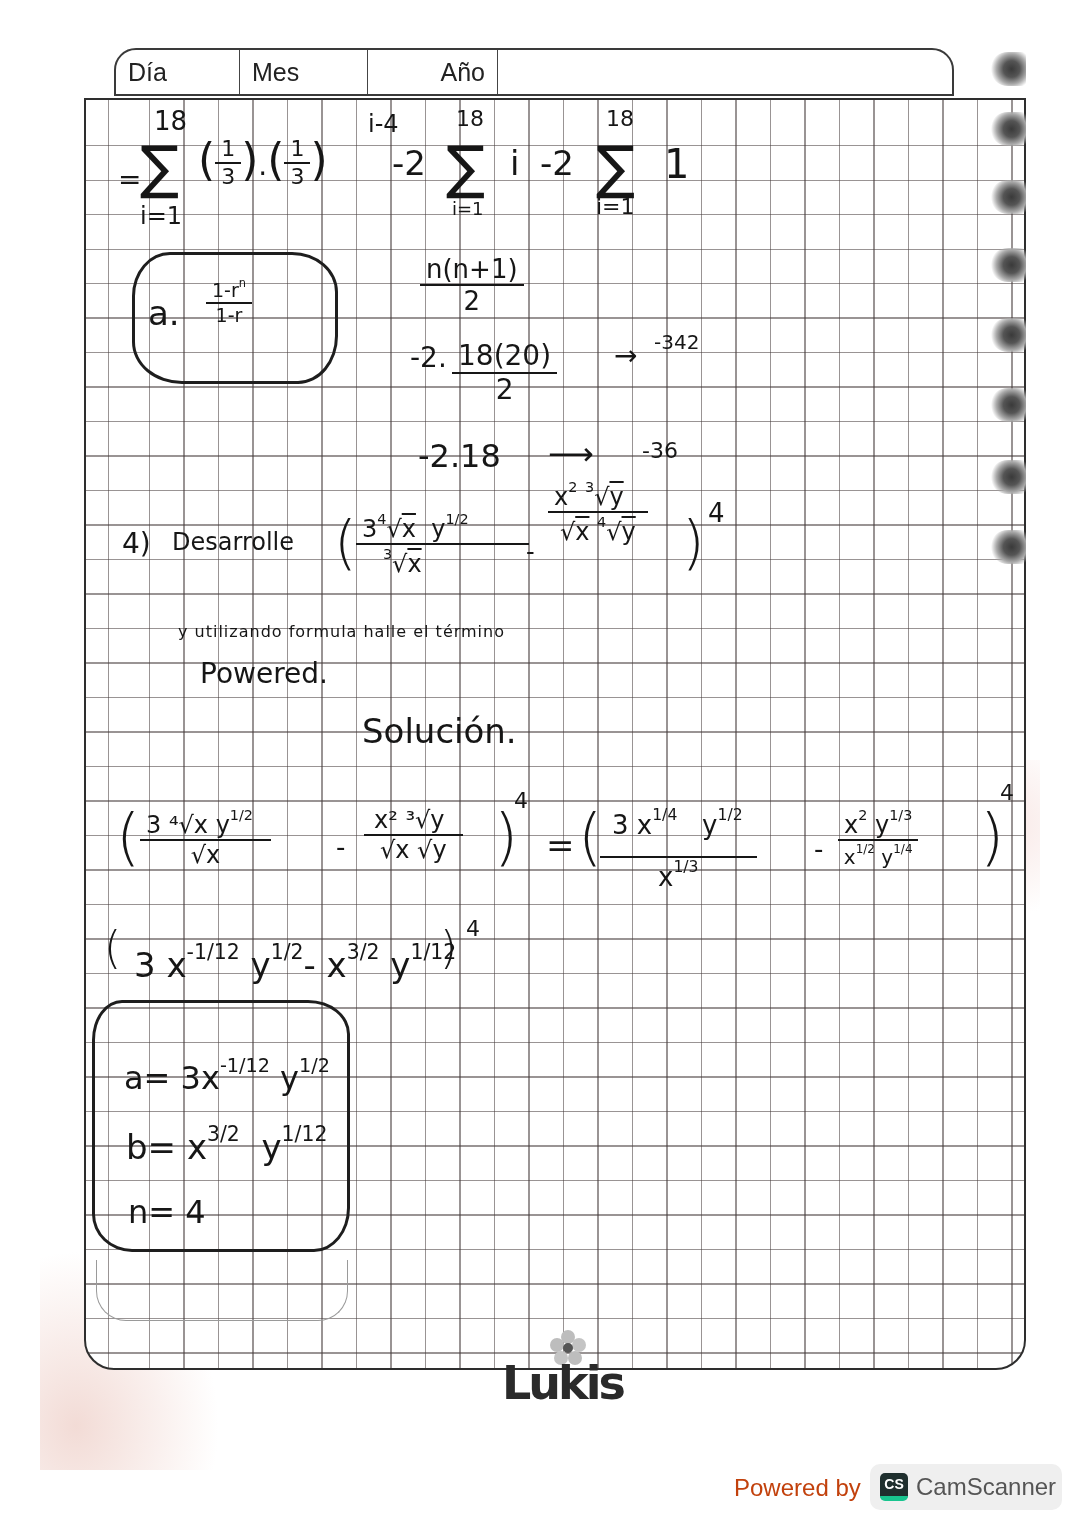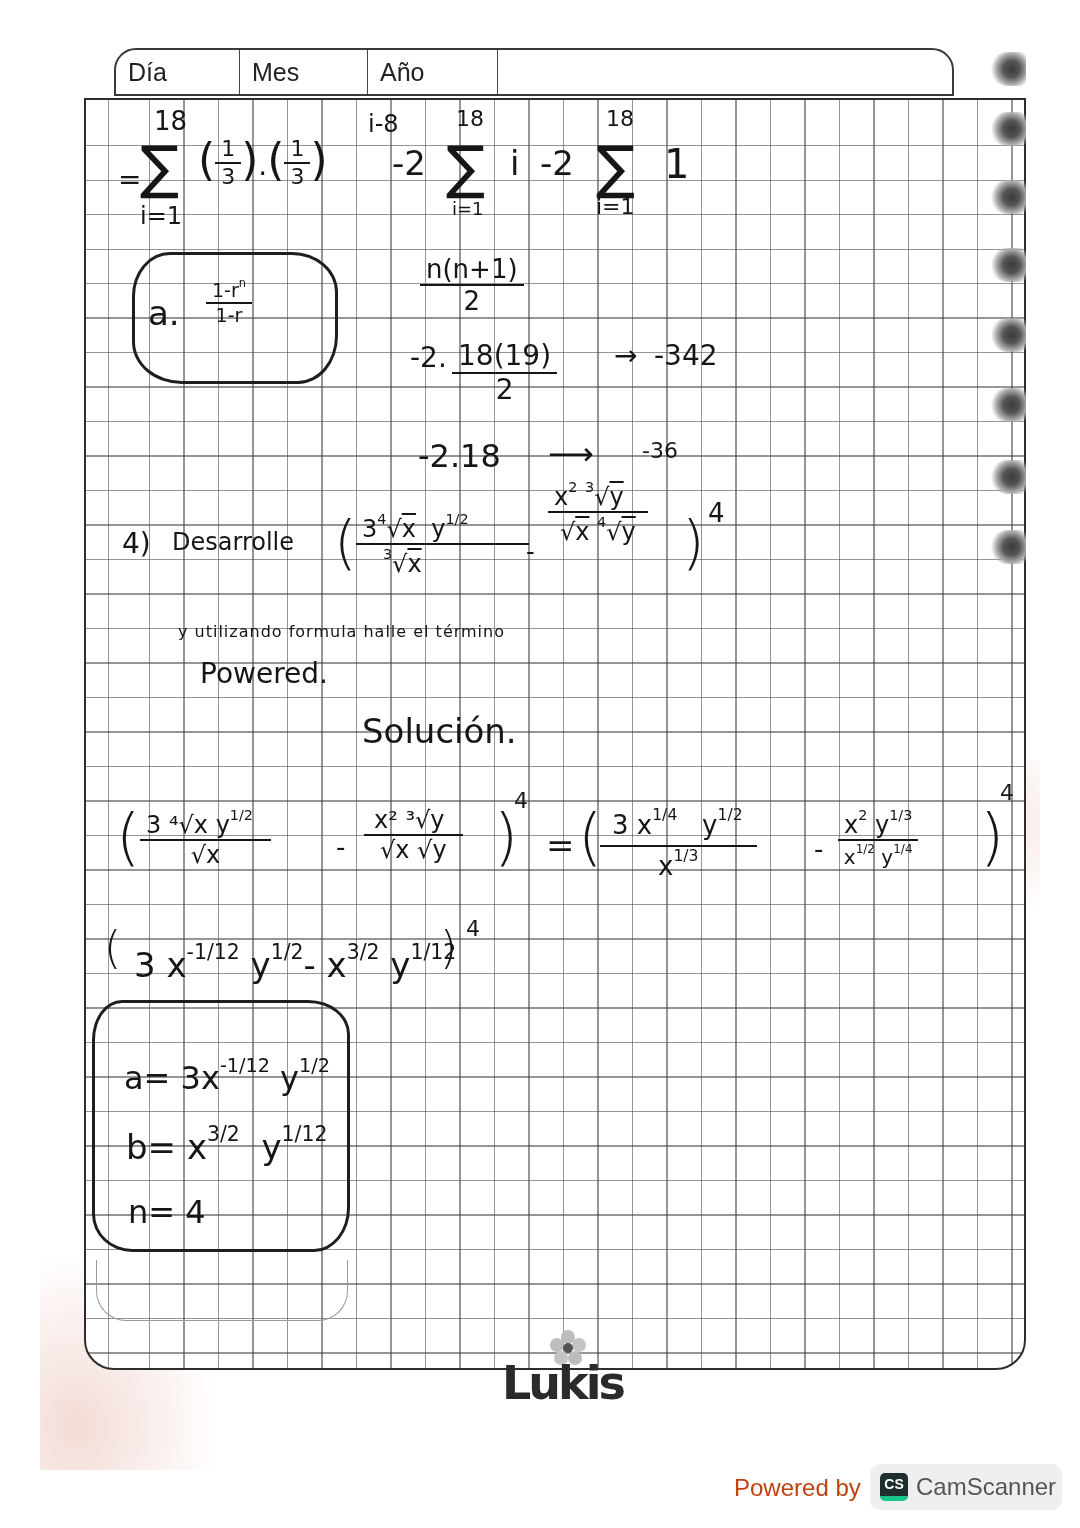--- a/index.html
+++ b/index.html
@@ -24,21 +24,21 @@
     border-radius: 22px 22px 0 0;
     display: flex; align-items: stretch; box-sizing: border-box;
   }
   .header .cell {
     font-family: "Liberation Sans", sans-serif; font-size: 25px; color: #222;
     padding: 8px 12px 0 12px; box-sizing: border-box;
     border-right: 1.5px solid #444;
   }
   .header .c1 { width: 124px; }
   .header .c2 { width: 128px; }
-  .header .c3 { width: 130px; }
+  .header .c3 { width: 130px; text-align: right; }
   .header .c4 { flex: 1; border-right: none; }
   
   .grid {
     position: absolute; left: 84px; top: 98px; width: 942px; height: 1272px;
     border: 2px solid #2e2e2e; border-top: 2.5px solid #2e2e2e;
     border-radius: 0 0 30px 30px;
     box-sizing: border-box;
     background-color: #fff;
     background-image:
       repeating-linear-gradient(to right, transparent 0, transparent 33px, rgba(70,60,60,0.55) 33px, rgba(70,60,60,0.55) 34.5px),
@@ -103,21 +103,21 @@
 <div class="hw" style="left:154px;top:108px;font-size:26px">18</div>
 <div class="hw sigma" style="left:140px;top:138px">∑</div>
 <div class="hw" style="left:140px;top:204px;font-size:24px">i=1</div>
 <div class="hw" style="left:198px;top:138px;font-size:44px">(<span class="frac" style="font-size:22px">
       <span class="num">1</span>
       <span class="den">3</span>
     </span>)<span style="font-size:28px">.</span>(<span class="frac" style="font-size:22px">
       <span class="num">1</span>
       <span class="den">3</span>
     </span>)</div>
-<div class="hw" style="left:368px;top:112px;font-size:24px">i-8</div>
+<div class="hw" style="left:368px;top:112px;font-size:24px">i-4</div>
 
 <div class="hw" style="left:392px;top:146px;font-size:34px">-2</div>
 <div class="hw" style="left:456px;top:108px;font-size:22px">18</div>
 <div class="hw sigma" style="left:446px;top:138px">∑</div>
 <div class="hw" style="left:452px;top:200px;font-size:18px">i=1</div>
 <div class="hw" style="left:510px;top:146px;font-size:34px">i</div>
 
 <div class="hw" style="left:540px;top:146px;font-size:34px">-2</div>
 <div class="hw" style="left:606px;top:108px;font-size:22px">18</div>
 <div class="hw sigma" style="left:596px;top:138px">∑</div>
@@ -135,26 +135,26 @@
 
 <div class="hw" style="left:420px;top:256px;font-size:26px">
   <span class="frac">
       <span class="num">n(n+1)</span>
       <span class="den">2</span>
     </span>
 </div>
 <div class="hw" style="left:410px;top:344px;font-size:28px">-2.</div>
 <div class="hw" style="left:452px;top:342px;font-size:28px">
   <span class="frac">
-      <span class="num">18(19)</span>
+      <span class="num">18(20)</span>
       <span class="den">2</span>
     </span>
 </div>
 <div class="hw" style="left:614px;top:342px;font-size:28px">→</div>
-<div class="hw" style="left:654px;top:342px;font-size:28px">-342</div>
+<div class="hw" style="left:654px;top:332px;font-size:20px">-342</div>
 <div class="hw" style="left:418px;top:440px;font-size:32px">-2.18</div>
 <div class="hw" style="left:548px;top:438px;font-size:32px">⟶</div>
 <div class="hw" style="left:642px;top:440px;font-size:22px">-36</div>
 
 <div class="hw" style="left:122px;top:530px;font-size:28px">4)</div>
 <div class="hw" style="left:172px;top:530px;font-size:24px">Desarrolle</div>
 <div class="hw" style="left:334px;top:514px;font-size:58px;font-weight:200">(</div>
 <div class="hw" style="left:356px;top:512px;font-size:24px">
   <span class="frac">
       <span class="num" style="padding-right:60px"><span>3</span><sup>4</sup>√<span style="text-decoration:overline">x</span>&nbsp;&nbsp;<span>y</span><sup>1/2</sup></span>
@@ -189,21 +189,21 @@
       <span class="num" style="padding:0 18px 2px 10px">x² ³√y</span>
       <span class="den">√x √y</span>
     </span>
 </div>
 <div class="hw" style="left:494px;top:806px;font-size:62px;font-weight:200">)</div>
 <div class="hw" style="left:514px;top:790px;font-size:22px">4</div>
 <div class="hw" style="left:546px;top:828px;font-size:34px">=</div>
 <div class="hw" style="left:578px;top:806px;font-size:62px;font-weight:200">(</div>
 <div class="hw" style="left:600px;top:808px;font-size:26px">
   <span class="frac">
-      <span class="num" style="padding:0 14px 7px 12px"><span>3</span>&nbsp;<span>x</span><sup>1/4</sup>&nbsp;&nbsp;&nbsp;<span>y</span><sup>1/2</sup></span>
+      <span class="num" style="padding:0 14px 18px 12px"><span>3</span>&nbsp;<span>x</span><sup>1/4</sup>&nbsp;&nbsp;&nbsp;<span>y</span><sup>1/2</sup></span>
       <span class="den"><span>x</span><sup>1/3</sup></span>
     </span>
 </div>
 <div class="hw" style="left:814px;top:836px;font-size:26px">-</div>
 <div class="hw" style="left:838px;top:808px;font-size:24px">
   <span class="frac">
       <span class="num" style="padding:0 6px 2px 6px"><span>x</span><sup>2</sup>&nbsp;<span>y</span><sup>1/3</sup></span>
       <span class="den" style="font-size:20px"><span>x</span><sup>1/2</sup>&nbsp;<span>y</span><sup>1/4</sup></span>
     </span>
 </div>

